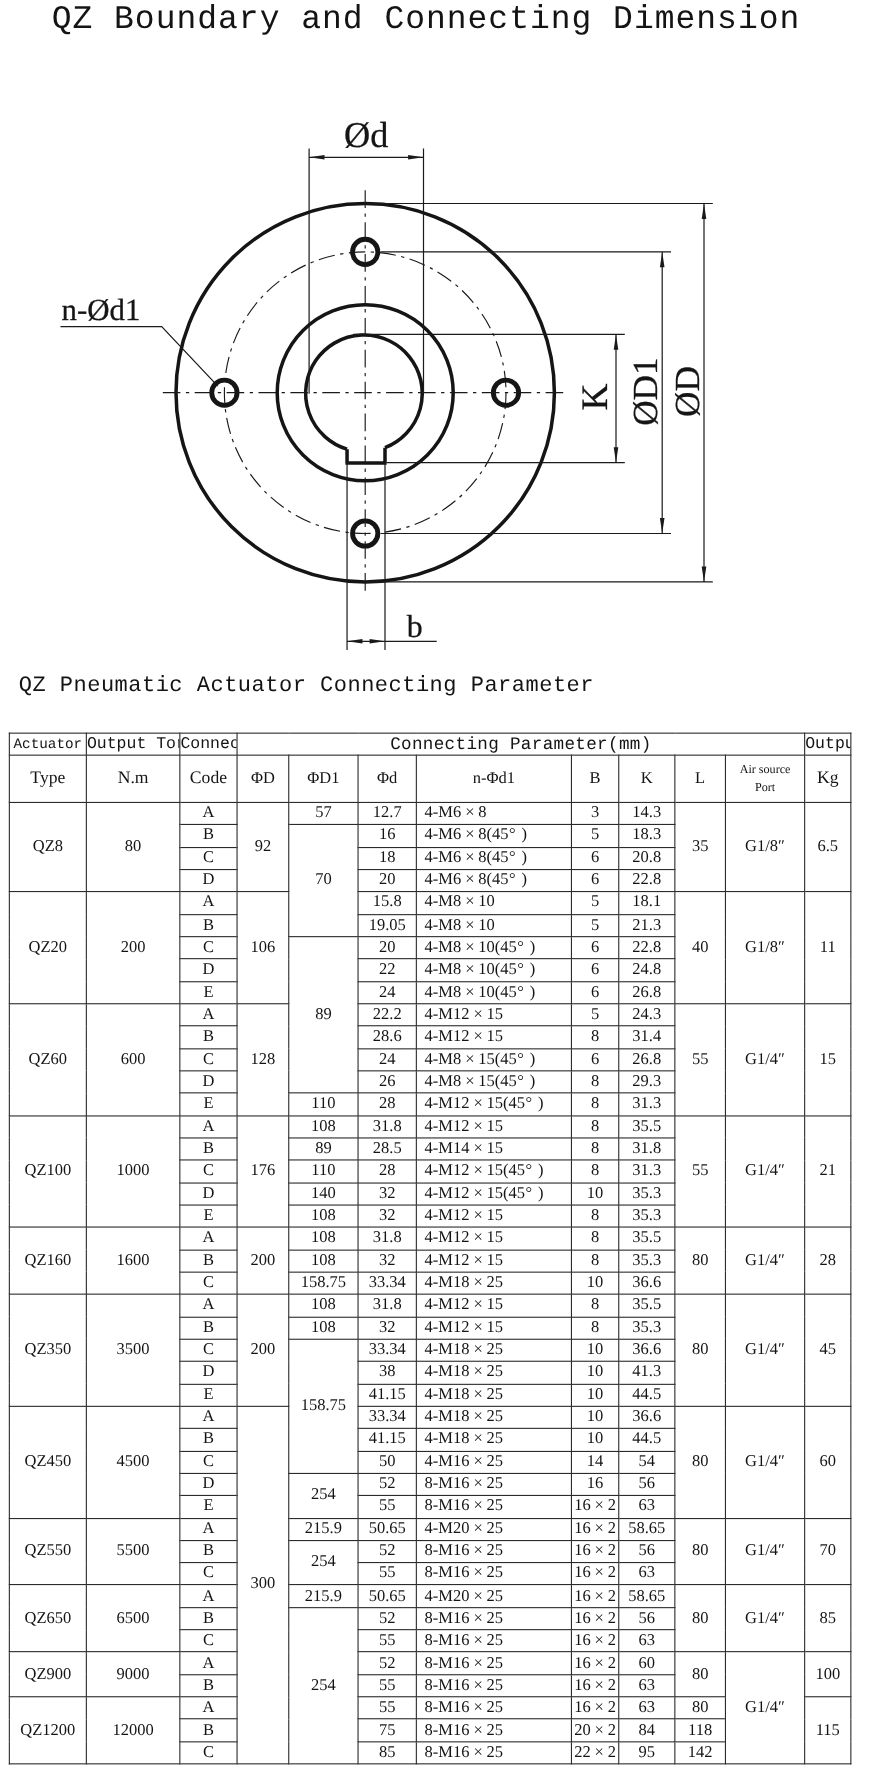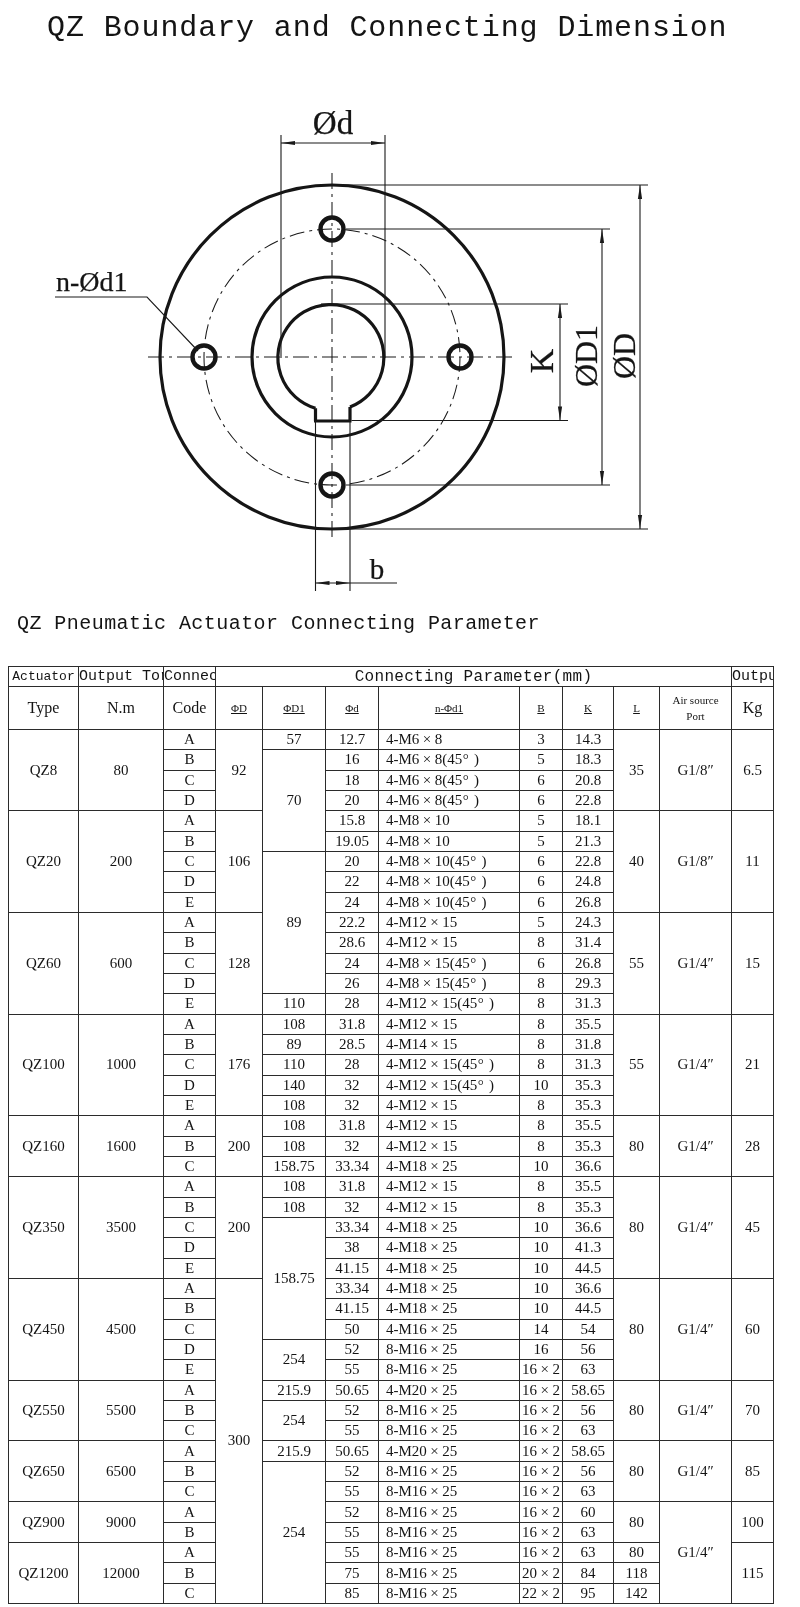--- a/index.html
+++ b/index.html
@@ -6,21 +6,21 @@
   body {
     width: 800px; height: 1607px;
     background: #ffffff;
     position: relative;
     font-family: "Liberation Serif", serif;
     color: #111111;
     overflow: hidden;
   }
   .title {
     position: absolute;
-    left: 47px; top: 11px;
+    left: 47px; top: 1px;
     margin: 0;
     font-family: "Liberation Mono", monospace;
     font-weight: 400;
     font-size: 30px;
     letter-spacing: 0.9px;
     color: #141414;
     white-space: nowrap;
   }
   .diagram {
     position: absolute;
@@ -53,21 +53,21 @@
     font-weight: 400;
     overflow: hidden;
     white-space: nowrap;
   }
   tr.h1 { height: 20px; }
   tr.h1 th { font-family: "Liberation Mono", monospace; font-size: 15px; }
   tr.h1 th.th-actuator { font-size: 13px; text-align: center; }
   tr.h1 th.th-connparam { font-size: 16px; letter-spacing: 0.3px; }
   tr.h2 { height: 43px; }
   tr.h2 th { font-size: 16px; }
-  tr.h2 th.th-sub { font-size: 11px; text-decoration: underline; }
+  tr.h2 th.th-sub { font-size: 15px; }
   tr.h2 th.th-air { font-family: Liberation Serif, serif; font-size: 11px; line-height: 1.5; }
   tbody tr { height: 20.33px; }
   tbody td { font-size: 15px; }
   tbody td.c-n { text-align: left; padding-left: 7px; }
   tbody td .mul { display: inline-block; padding: 0 3.5px; }
   tbody td .deg { display: inline-block; padding: 0 1.5px 0 0.5px; }
   .dline { stroke: #1a1a1a; stroke-width: 1.1; fill: none; }
   .dthick { stroke: #151515; stroke-width: 3.2; fill: none; }
   .dhole { stroke: #151515; stroke-width: 4.4; fill: none; }
   .dcenter { stroke: #1a1a1a; stroke-width: 1.05; fill: none; }

